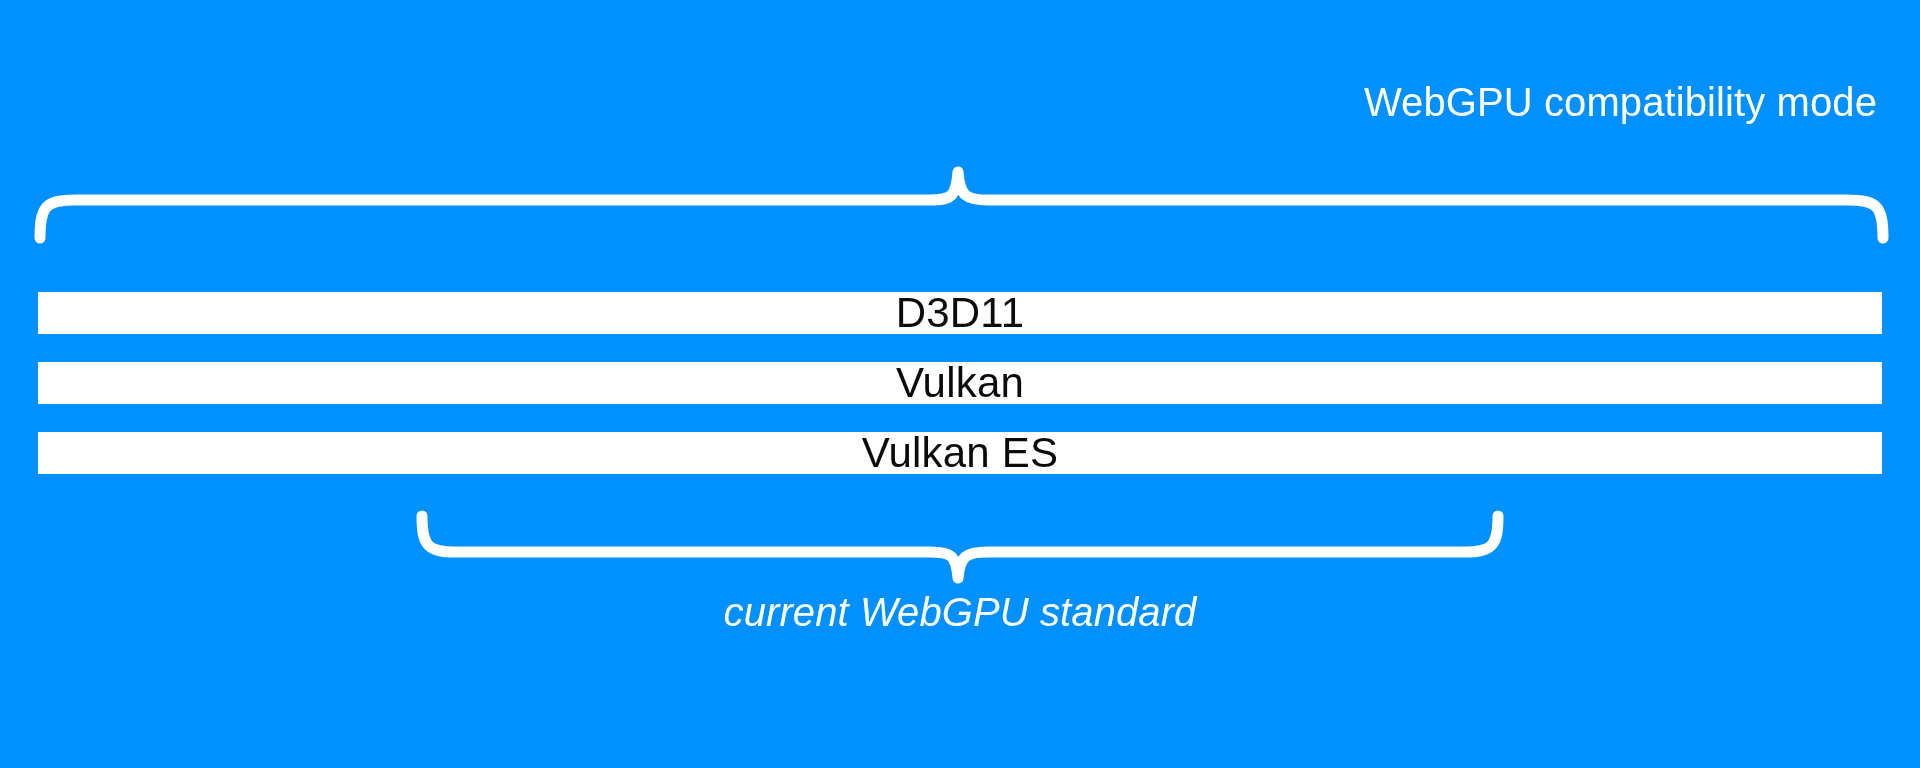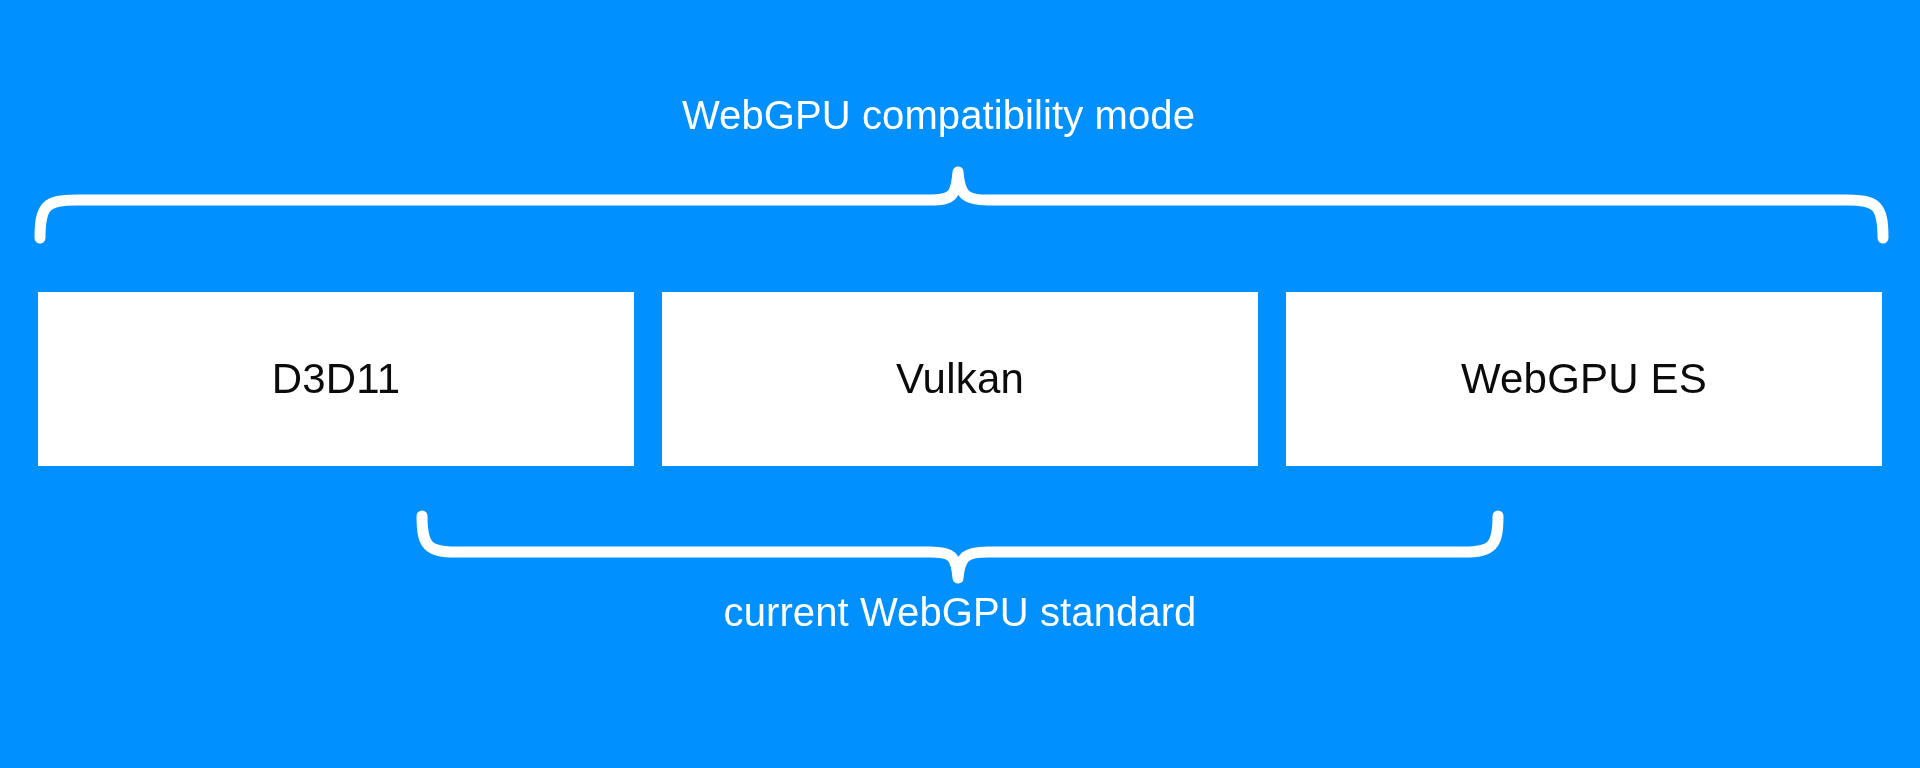--- a/index.html
+++ b/index.html
@@ -28,47 +28,49 @@
     font-size: 40px;
     font-weight: 400;
     letter-spacing: 0.1px;
     white-space: nowrap;
     text-align: center;
     line-height: 1;
   }
   #top-label {
     left: 0;
     width: 1877px;
-    top: 95px;
+    top: 82px;
+    text-align: right;
   }
   #bottom-label {
     left: 0;
     width: 1920px;
     top: 592px;
+    font-style: italic;
   }
 
   
   #braces {
     position: absolute;
     left: 0;
     top: 0;
     width: 1920px;
     height: 768px;
     pointer-events: none;
   }
 
   
   #api-row {
     position: absolute;
     left: 38px;
     top: 292px;
     width: 1844px;
     height: 174px;
     display: flex;
-    flex-direction: row;
+    flex-direction: column;
     gap: 28px;
   }
   .api-box {
     flex: 1 1 0;
     background: #ffffff;
     display: flex;
     align-items: center;
     justify-content: center;
     box-sizing: border-box;
   }
@@ -108,19 +110,19 @@
   </svg>
 
   <div id="api-row">
     <div class="api-box">
       <span class="api-box-label">D3D11</span>
     </div>
     <div class="api-box">
       <span class="api-box-label">Vulkan</span>
     </div>
     <div class="api-box">
-      <span class="api-box-label">WebGPU ES</span>
+      <span class="api-box-label">Vulkan ES</span>
     </div>
   </div>
 
   <div id="bottom-label" class="brace-label">current WebGPU standard</div>
 
 </div>
 
 </body></html>

